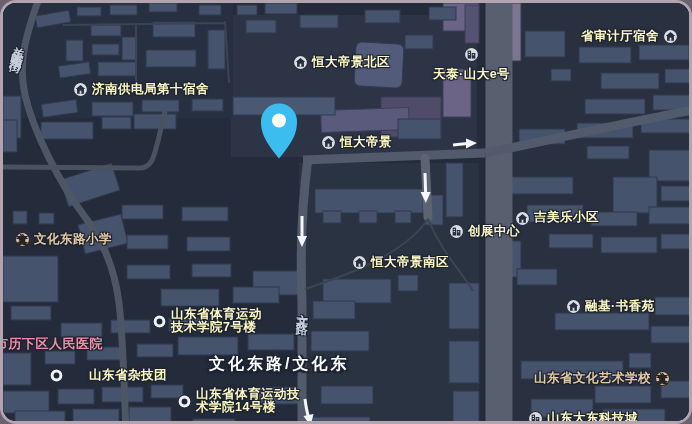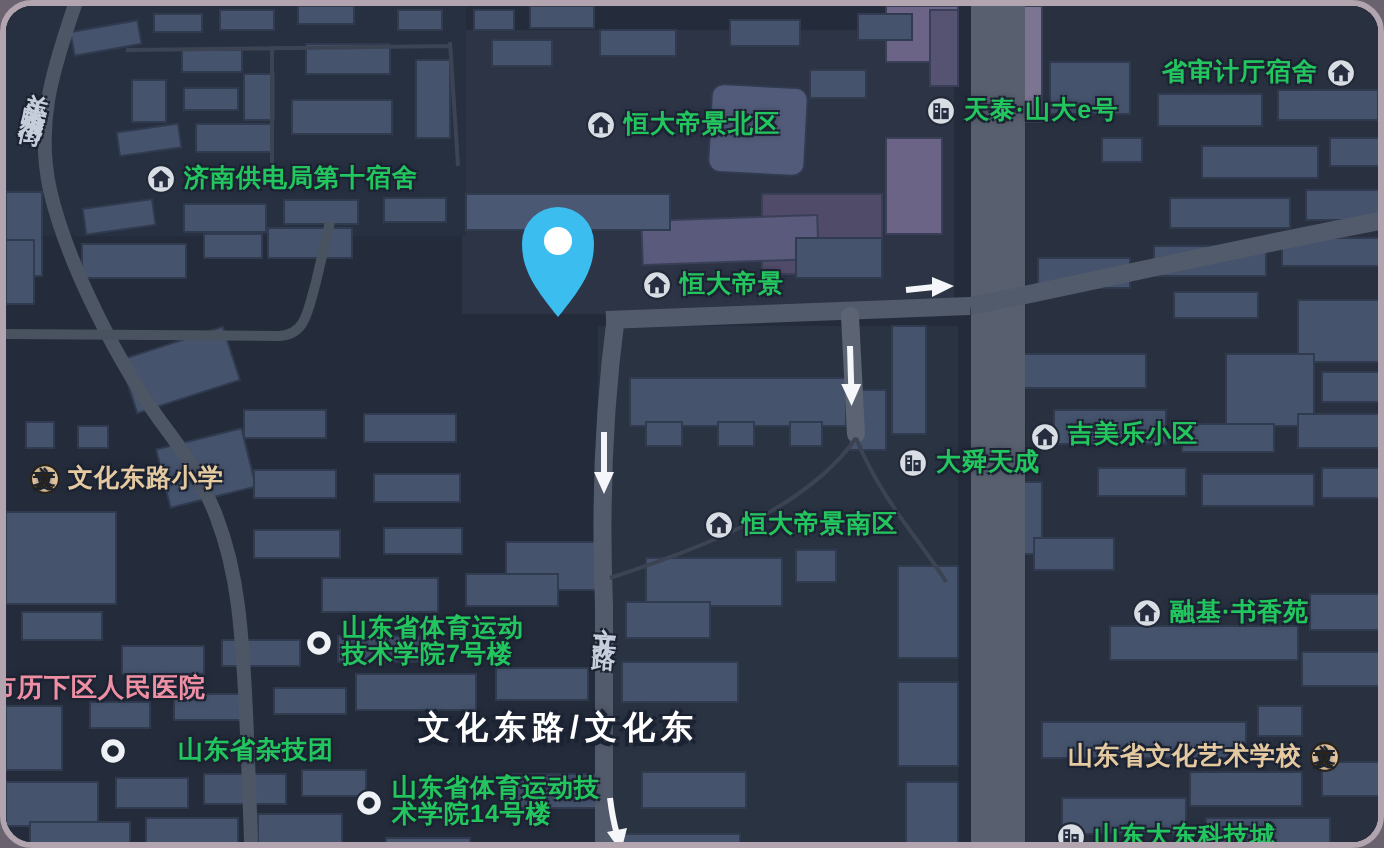--- a/index.html
+++ b/index.html
@@ -3,21 +3,21 @@
 <meta charset="utf-8">
 <style>
   html,body{margin:0;padding:0;background:#6a626e;font-family:"Liberation Sans","DejaVu Sans",sans-serif;}
   .map-frame{
     position:relative;width:692px;height:424px;box-sizing:border-box;
     border:3px solid #b3a5b0;border-radius:16px;overflow:hidden;background:#242b3a;
   }
   .layer{position:absolute;left:0;top:0;width:692px;height:424px;}
   .poi{
     position:absolute;display:flex;align-items:center;gap:4px;white-space:nowrap;
-    font-size:12.5px;font-weight:bold;color:#22c55e;letter-spacing:.5px;
+    font-size:12.5px;font-weight:bold;color:#fef9c3;letter-spacing:.5px;
     text-shadow:-1px -1px 0 #1b2231,1px -1px 0 #1b2231,-1px 1px 0 #1b2231,1px 1px 0 #1b2231,0 0 3px #1b2231;
     cursor:pointer;
   }
   .poi .ic{flex:0 0 auto;width:15px;height:15px;}
   .poi.tan{color:#e5c9a0;}
   .poi.pink{color:#ef8fa3;font-size:13px;}
   .poi .twoline{display:flex;flex-direction:column;line-height:13px;}
   .roadname{
     position:absolute;color:#c6cedb;font-size:12px;font-weight:bold;
     text-shadow:-1px -1px 0 #1b2231,1px -1px 0 #1b2231,-1px 1px 0 #1b2231,1px 1px 0 #1b2231;
@@ -225,21 +225,21 @@
 
   <div class="poi" style="left:290px;top:51px;">
     <svg class="ic" viewBox="0 0 14 14">
         <circle cx="7" cy="7" r="6.5" fill="#d9dde4" stroke="#222938" stroke-width="1"></circle>
         <path d="M7 2.8 L11.4 6.6 L10.2 6.6 L10.2 10.9 L3.8 10.9 L3.8 6.6 L2.6 6.6 Z" fill="#262d3f"></path>
         <rect x="6.2" y="8.1" width="1.6" height="2.8" fill="#d9dde4"></rect>
       </svg>
     <span>恒大帝景北区</span>
   </div>
 
-  <div class="poi" style="left:460px;top:44px;">
+  <div class="poi" style="left:430px;top:44px;flex-direction:column;">
     <svg class="ic" viewBox="0 0 14 14">
         <circle cx="7" cy="7" r="6.5" fill="#d9dde4" stroke="#222938" stroke-width="1"></circle>
         <rect x="3.4" y="3.4" width="3.2" height="7.4" fill="#262d3f"></rect>
         <rect x="7.2" y="5.6" width="3.4" height="5.2" fill="#262d3f"></rect>
         <rect x="4.3" y="4.5" width="1.3" height="1" fill="#d9dde4"></rect>
         <rect x="4.3" y="6.5" width="1.3" height="1" fill="#d9dde4"></rect>
         <rect x="8.1" y="6.8" width="1.4" height="1" fill="#d9dde4"></rect>
       </svg>
     <span>天泰·山大e号</span>
   </div>
@@ -265,21 +265,21 @@
 
   <div class="poi" style="left:446px;top:220px;">
     <svg class="ic" viewBox="0 0 14 14">
         <circle cx="7" cy="7" r="6.5" fill="#d9dde4" stroke="#222938" stroke-width="1"></circle>
         <rect x="3.4" y="3.4" width="3.2" height="7.4" fill="#262d3f"></rect>
         <rect x="7.2" y="5.6" width="3.4" height="5.2" fill="#262d3f"></rect>
         <rect x="4.3" y="4.5" width="1.3" height="1" fill="#d9dde4"></rect>
         <rect x="4.3" y="6.5" width="1.3" height="1" fill="#d9dde4"></rect>
         <rect x="8.1" y="6.8" width="1.4" height="1" fill="#d9dde4"></rect>
       </svg>
-    <span>大舜天成</span>
+    <span>创展中心</span>
   </div>
 
   <div class="poi" style="left:349px;top:251px;">
     <svg class="ic" viewBox="0 0 14 14">
         <circle cx="7" cy="7" r="6.5" fill="#d9dde4" stroke="#222938" stroke-width="1"></circle>
         <path d="M7 2.8 L11.4 6.6 L10.2 6.6 L10.2 10.9 L3.8 10.9 L3.8 6.6 L2.6 6.6 Z" fill="#262d3f"></path>
         <rect x="6.2" y="8.1" width="1.6" height="2.8" fill="#d9dde4"></rect>
       </svg>
     <span>恒大帝景南区</span>
   </div>

